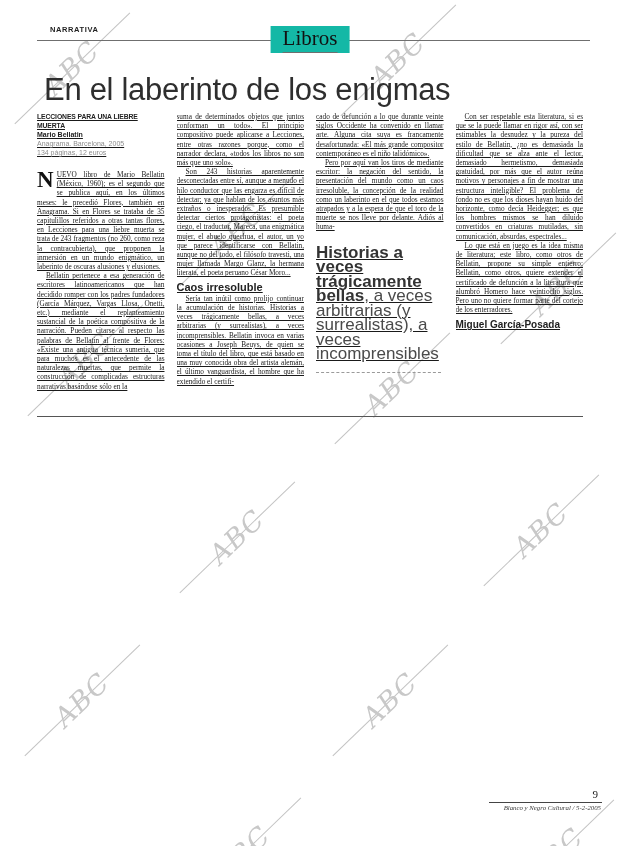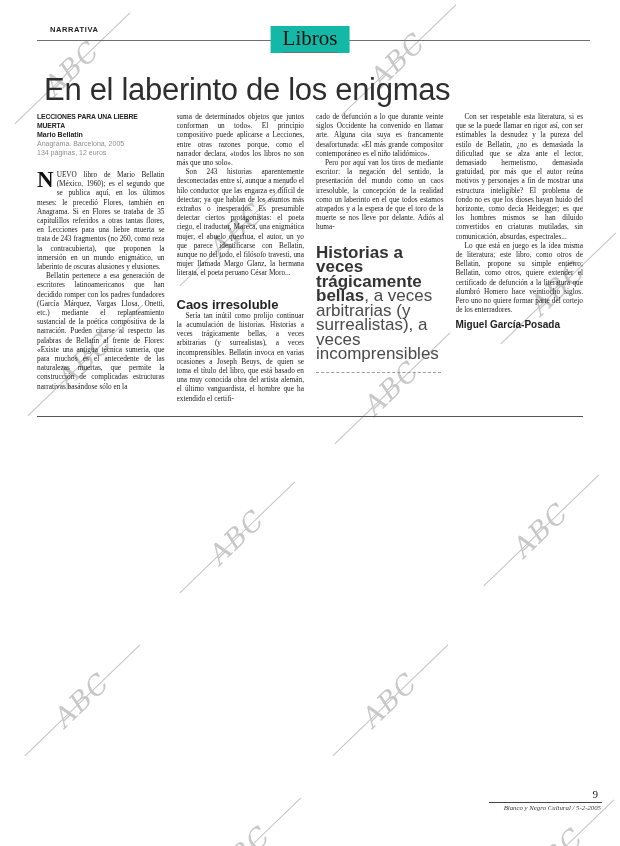--- a/index.html
+++ b/index.html
@@ -27,35 +27,35 @@
   .libros::after{content:"";display:block;border-bottom:1px solid #6f6f6f;margin-top:1px;}
 
   
   .page-title{position:absolute;left:36px;top:64px;
       font-family:"Liberation Sans",sans-serif;font-size:31px;font-weight:400;
       letter-spacing:-.3px;color:#2e2e2e;white-space:nowrap;}
 
   
   .cols{position:absolute;left:37px;top:112px;width:546px;height:304px;
       display:grid;grid-template-columns:repeat(4,1fr);column-gap:12px;}
-  .col{overflow:hidden;font-size:7.3px;line-height:9.2px;text-align:justify;}
+  .col{overflow:hidden;font-size:7.3px;line-height:9.2px;text-align:justify;text-decoration:underline;}
   .col p{margin:0;}
   .col p.indent{text-indent:9px;}
 
   .byline{margin-bottom:13px;font-family:"Liberation Sans",sans-serif;
       text-align:left;line-height:9px;}
   .book-title{font-size:6.8px;font-weight:bold;color:#222;letter-spacing:-.1px;}
   .book-author{font-size:7px;font-weight:bold;color:#222;}
   .book-gray{font-size:7px;color:#8d8d8d;}
 
   .dropcap{float:left;font-family:"Liberation Serif",serif;font-weight:bold;
       font-size:23px;line-height:19px;padding-right:3px;color:#111;}
 
-  .subhead{font-family:"Liberation Sans",sans-serif;font-size:13px;font-weight:bold;
-      color:#222;text-align:left;margin:22px 0 2px 0;}
+  .subhead{font-family:"Liberation Sans",sans-serif;font-size:11px;font-weight:bold;
+      color:#222;text-align:left;margin:5px 0 2px 0;}
 
   .pullquote{margin-top:14px;font-family:"Liberation Sans",sans-serif;
       font-size:17px;line-height:14.5px;text-align:left;color:#4a4a4a;}
   .q-bold{font-weight:bold;color:#333;}
   .dashes{border-top:1px dashed #9a9a9a;margin-top:10px;width:98%;}
 
   .signature{font-family:"Liberation Sans",sans-serif;font-size:10px;font-weight:bold;
       color:#222;margin-top:6px;}
 
   .bottom-rule{position:absolute;left:37px;top:416px;width:546px;border-top:1px solid #555;}

